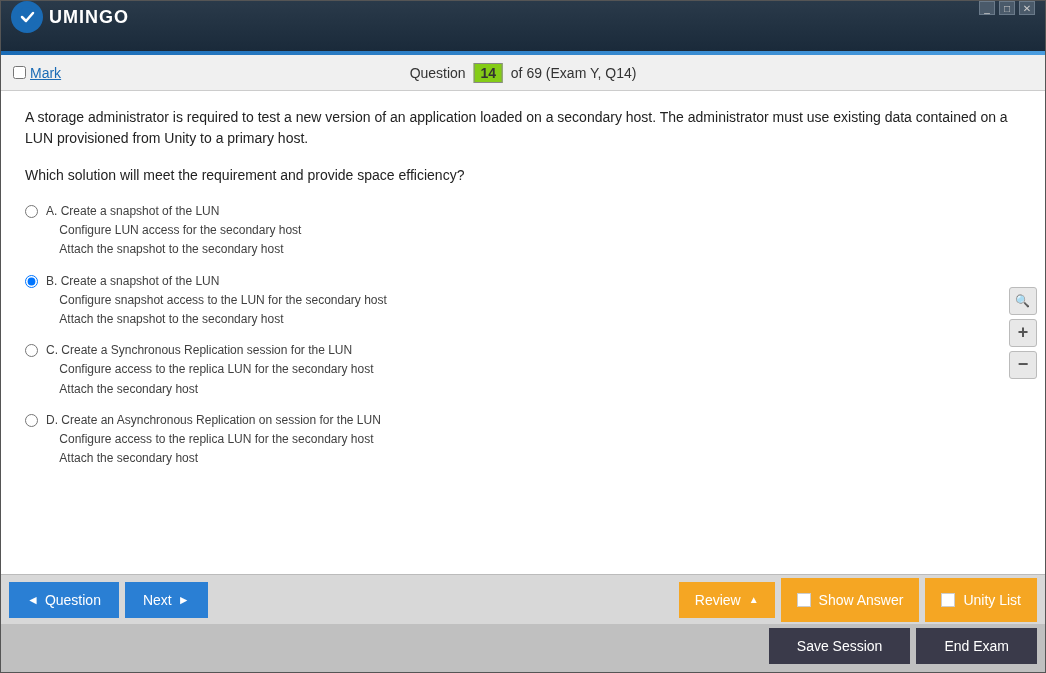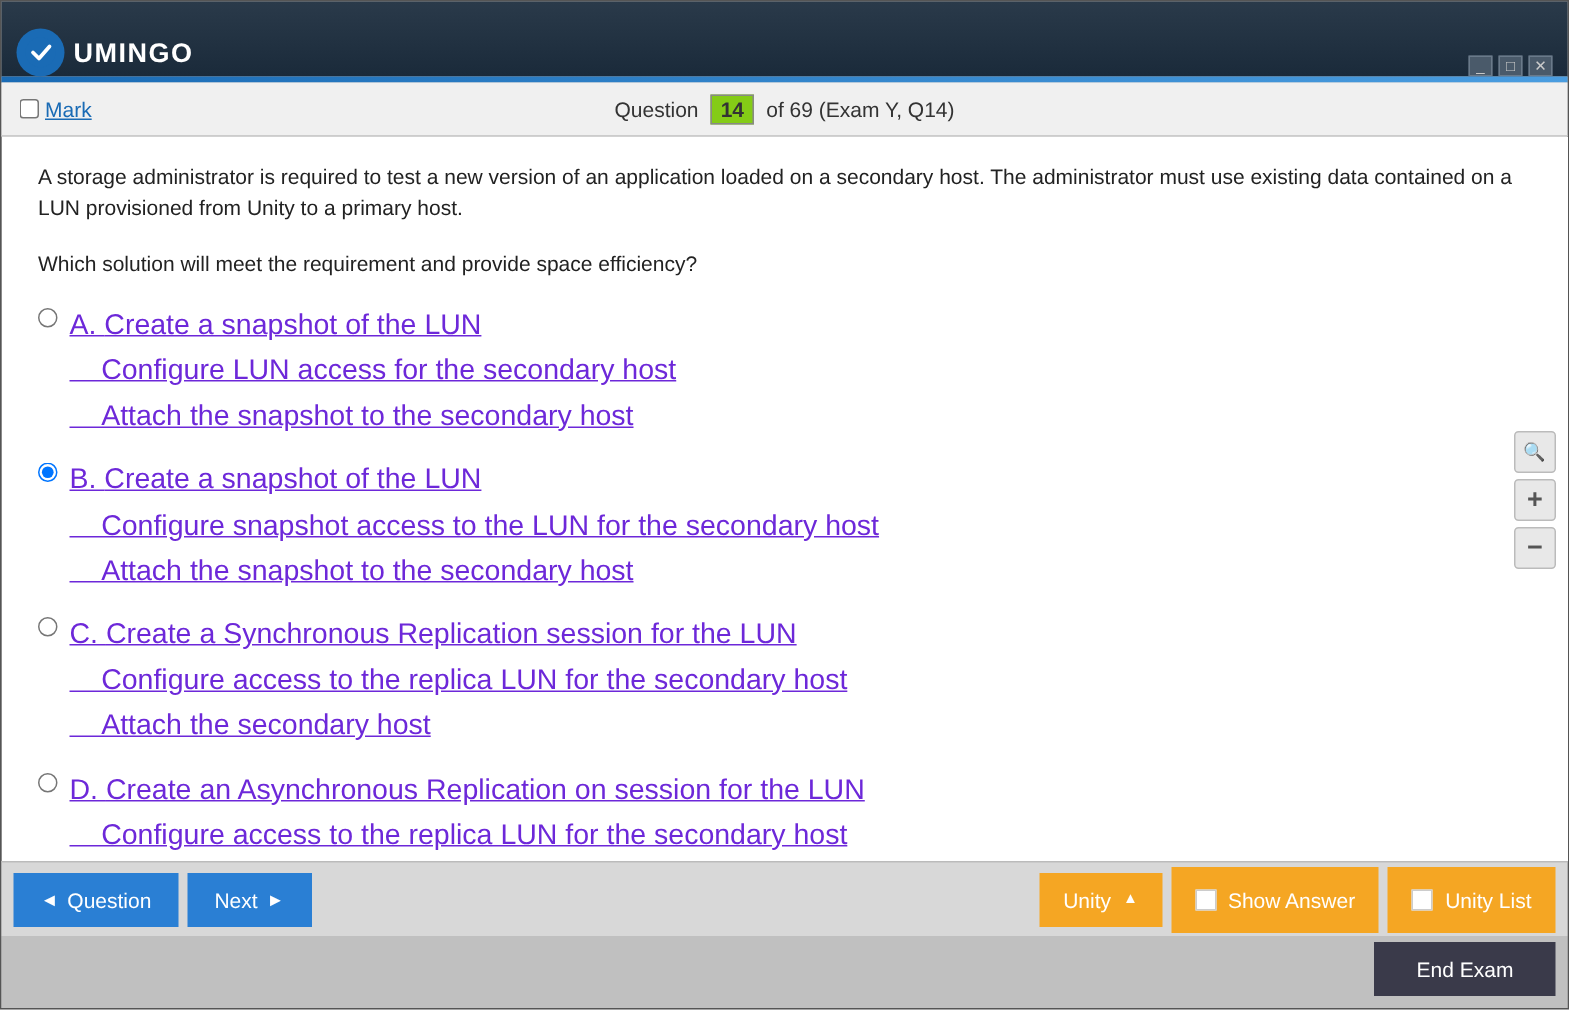--- a/index.html
+++ b/index.html
@@ -6,21 +6,21 @@
     body { font-family: Arial, sans-serif; font-size: 14px; background: #c0c0c0; width: 1046px; height: 673px; overflow: hidden; }
 
     .window { width: 1046px; height: 673px; display: flex; flex-direction: column; border: 1px solid #555; }
 
     
     .title-bar {
       background: linear-gradient(to bottom, #2a3a4a, #1a2a3a);
       color: white;
       height: 50px;
       display: flex;
-      align-items: flex-end;
+      align-items: flex-start;
       padding: 0 10px;
       flex-shrink: 0;
     }
     .title-bar-logo {
       display: flex;
       align-items: center;
       gap: 6px;
       margin-right: auto;
     }
     .logo-icon {
@@ -132,24 +132,23 @@
       display: flex;
       align-items: flex-start;
       gap: 8px;
     }
     .option input[type="radio"] {
       margin-top: 3px;
       cursor: pointer;
       flex-shrink: 0;
     }
     .option-label {
-      font-size: 19px;
-      color: #6d28d9;
+      font-size: 12px;
+      color: #404040;
       line-height: 1.6;
-      text-decoration: underline;
     }
     .option-label .opt-letter {
       font-weight: normal;
     }
 
     
     .scroll-tools {
       position: absolute;
       right: 8px;
       top: 50%;
@@ -344,31 +343,32 @@
     <button class="btn-nav">
       <span class="arrow">◄</span>
       <span>Question</span>
     </button>
     <button class="btn-nav">
       <span>Next</span>
       <span class="arrow">►</span>
     </button>
 
     <button class="btn-review">
-      <span>Unity</span>
+      <span>Review</span>
       <span class="review-arrow">▲</span>
     </button>
 
     <button class="btn-show">
       <div class="show-checkbox"></div>
       <span>Show Answer</span>
     </button>
 
     <button class="btn-show">
       <div class="show-checkbox"></div>
       <span>Unity List</span>
     </button>
   </div>
 
   <div class="action-bar">
+    <button class="btn-action">Save Session</button>
     <button class="btn-action">End Exam</button>
   </div>
 </div>
 
 </body></html>

